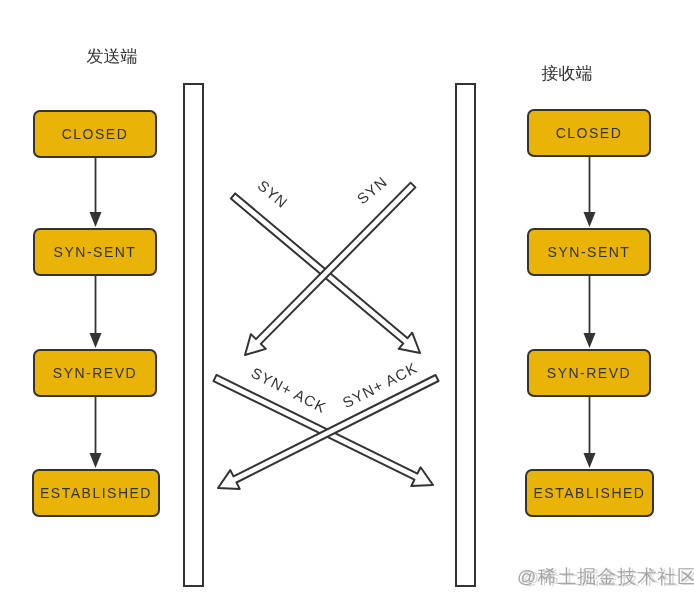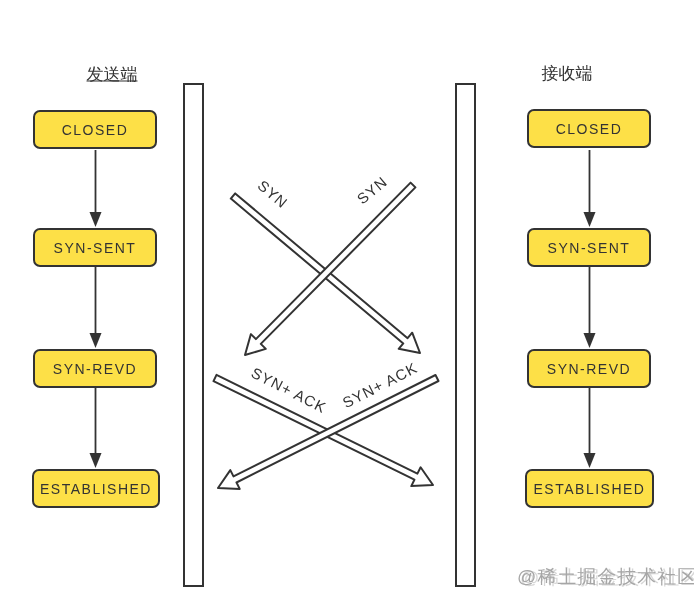--- a/index.html
+++ b/index.html
@@ -14,23 +14,23 @@
     background:#ffffff; overflow:hidden;
   }
   .col-title {
     position:absolute;
     font-size:17px; color:#333;
     transform:translate(-50%,-50%);
     white-space:nowrap;
   }
   .state-box {
     position:absolute;
-    width:124px; height:39px;
+    width:124px; height:48px;
     border:2px solid #333; border-radius:7px;
-    background:#fde047;
+    background:#eab308;
     display:flex; align-items:center; justify-content:center;
     font-size:14px; letter-spacing:1.5px; color:#333;
     white-space:nowrap;
   }
   .timeline {
     position:absolute; top:83px;
     width:21px; height:504px;
     border:2px solid #333; background:#fff;
   }
   .timeline.left  { left:183px; }
@@ -52,21 +52,21 @@
     letter-spacing:1px;
     white-space:nowrap;
     text-shadow:3px 1px 0 rgba(166,166,166,0.45);
   }
 </style>
 </head>
 <body>
 
 <div class="canvas">
 
-  <div class="col-title" style="left:112px; top:74px;text-decoration:underline;">发送端</div>
+  <div class="col-title" style="left:112px; top:56px;">发送端</div>
   <div class="col-title" style="left:567px; top:73px;text-align:right;">接收端</div>
 
   <div class="timeline left"></div>
   <div class="timeline right"></div>
 
   <svg class="arrows" id="arrow-svg" viewBox="0 0 694 606" xmlns="http://www.w3.org/2000/svg">
       <path d="M230.8,198.6L403.3,343.4L398.7,348.8L420.0,353.0L412.2,332.7L407.6,338.2L235.2,193.4Z" fill="#ffffff" stroke="#333333" stroke-width="2" stroke-linejoin="round"></path>
       <path d="M410.6,182.6L255.9,339.1L250.9,334.1L245.0,355.0L265.8,348.9L260.8,343.9L415.4,187.4Z" fill="#ffffff" stroke="#333333" stroke-width="2" stroke-linejoin="round"></path>
       <path d="M213.5,381.1L414.4,479.7L411.3,486.1L433.0,485.0L420.6,467.2L417.4,473.6L216.5,374.9Z" fill="#ffffff" stroke="#333333" stroke-width="2" stroke-linejoin="round"></path>
       <path d="M435.5,375.0L233.5,476.4L230.3,470.1L218.0,488.0L239.7,488.9L236.5,482.5L438.5,381.0Z" fill="#ffffff" stroke="#333333" stroke-width="2" stroke-linejoin="round"></path>

